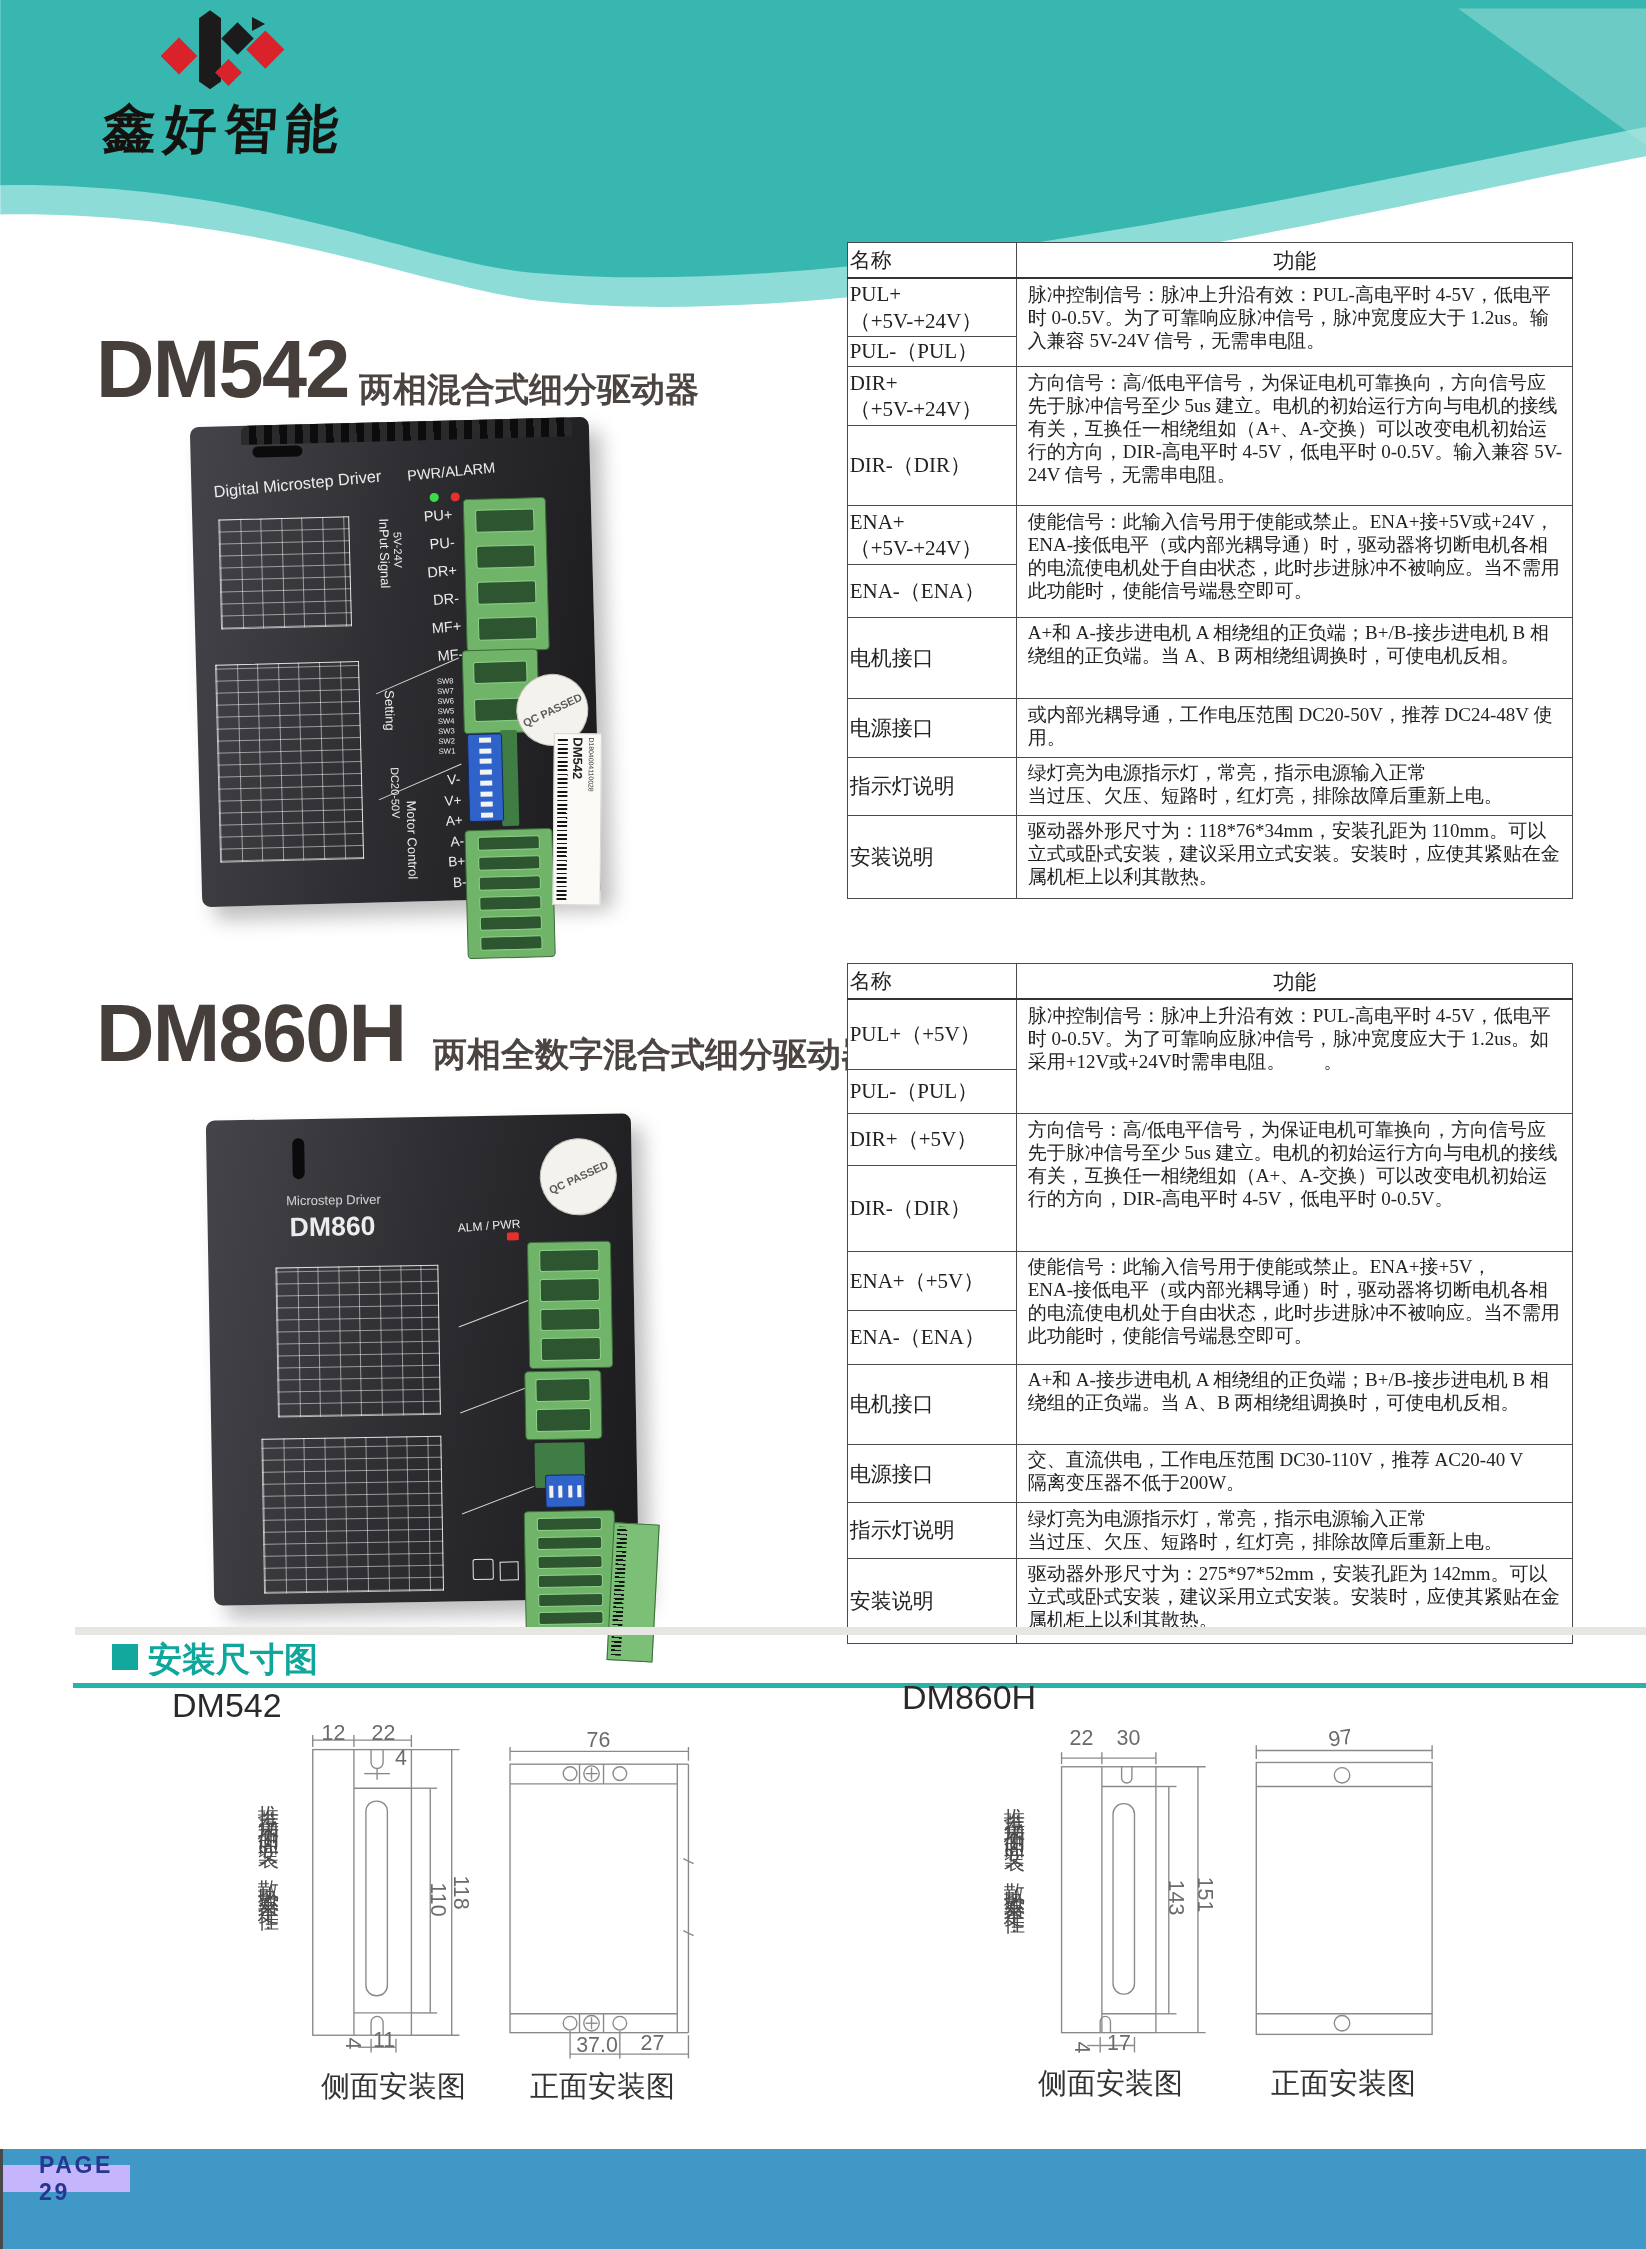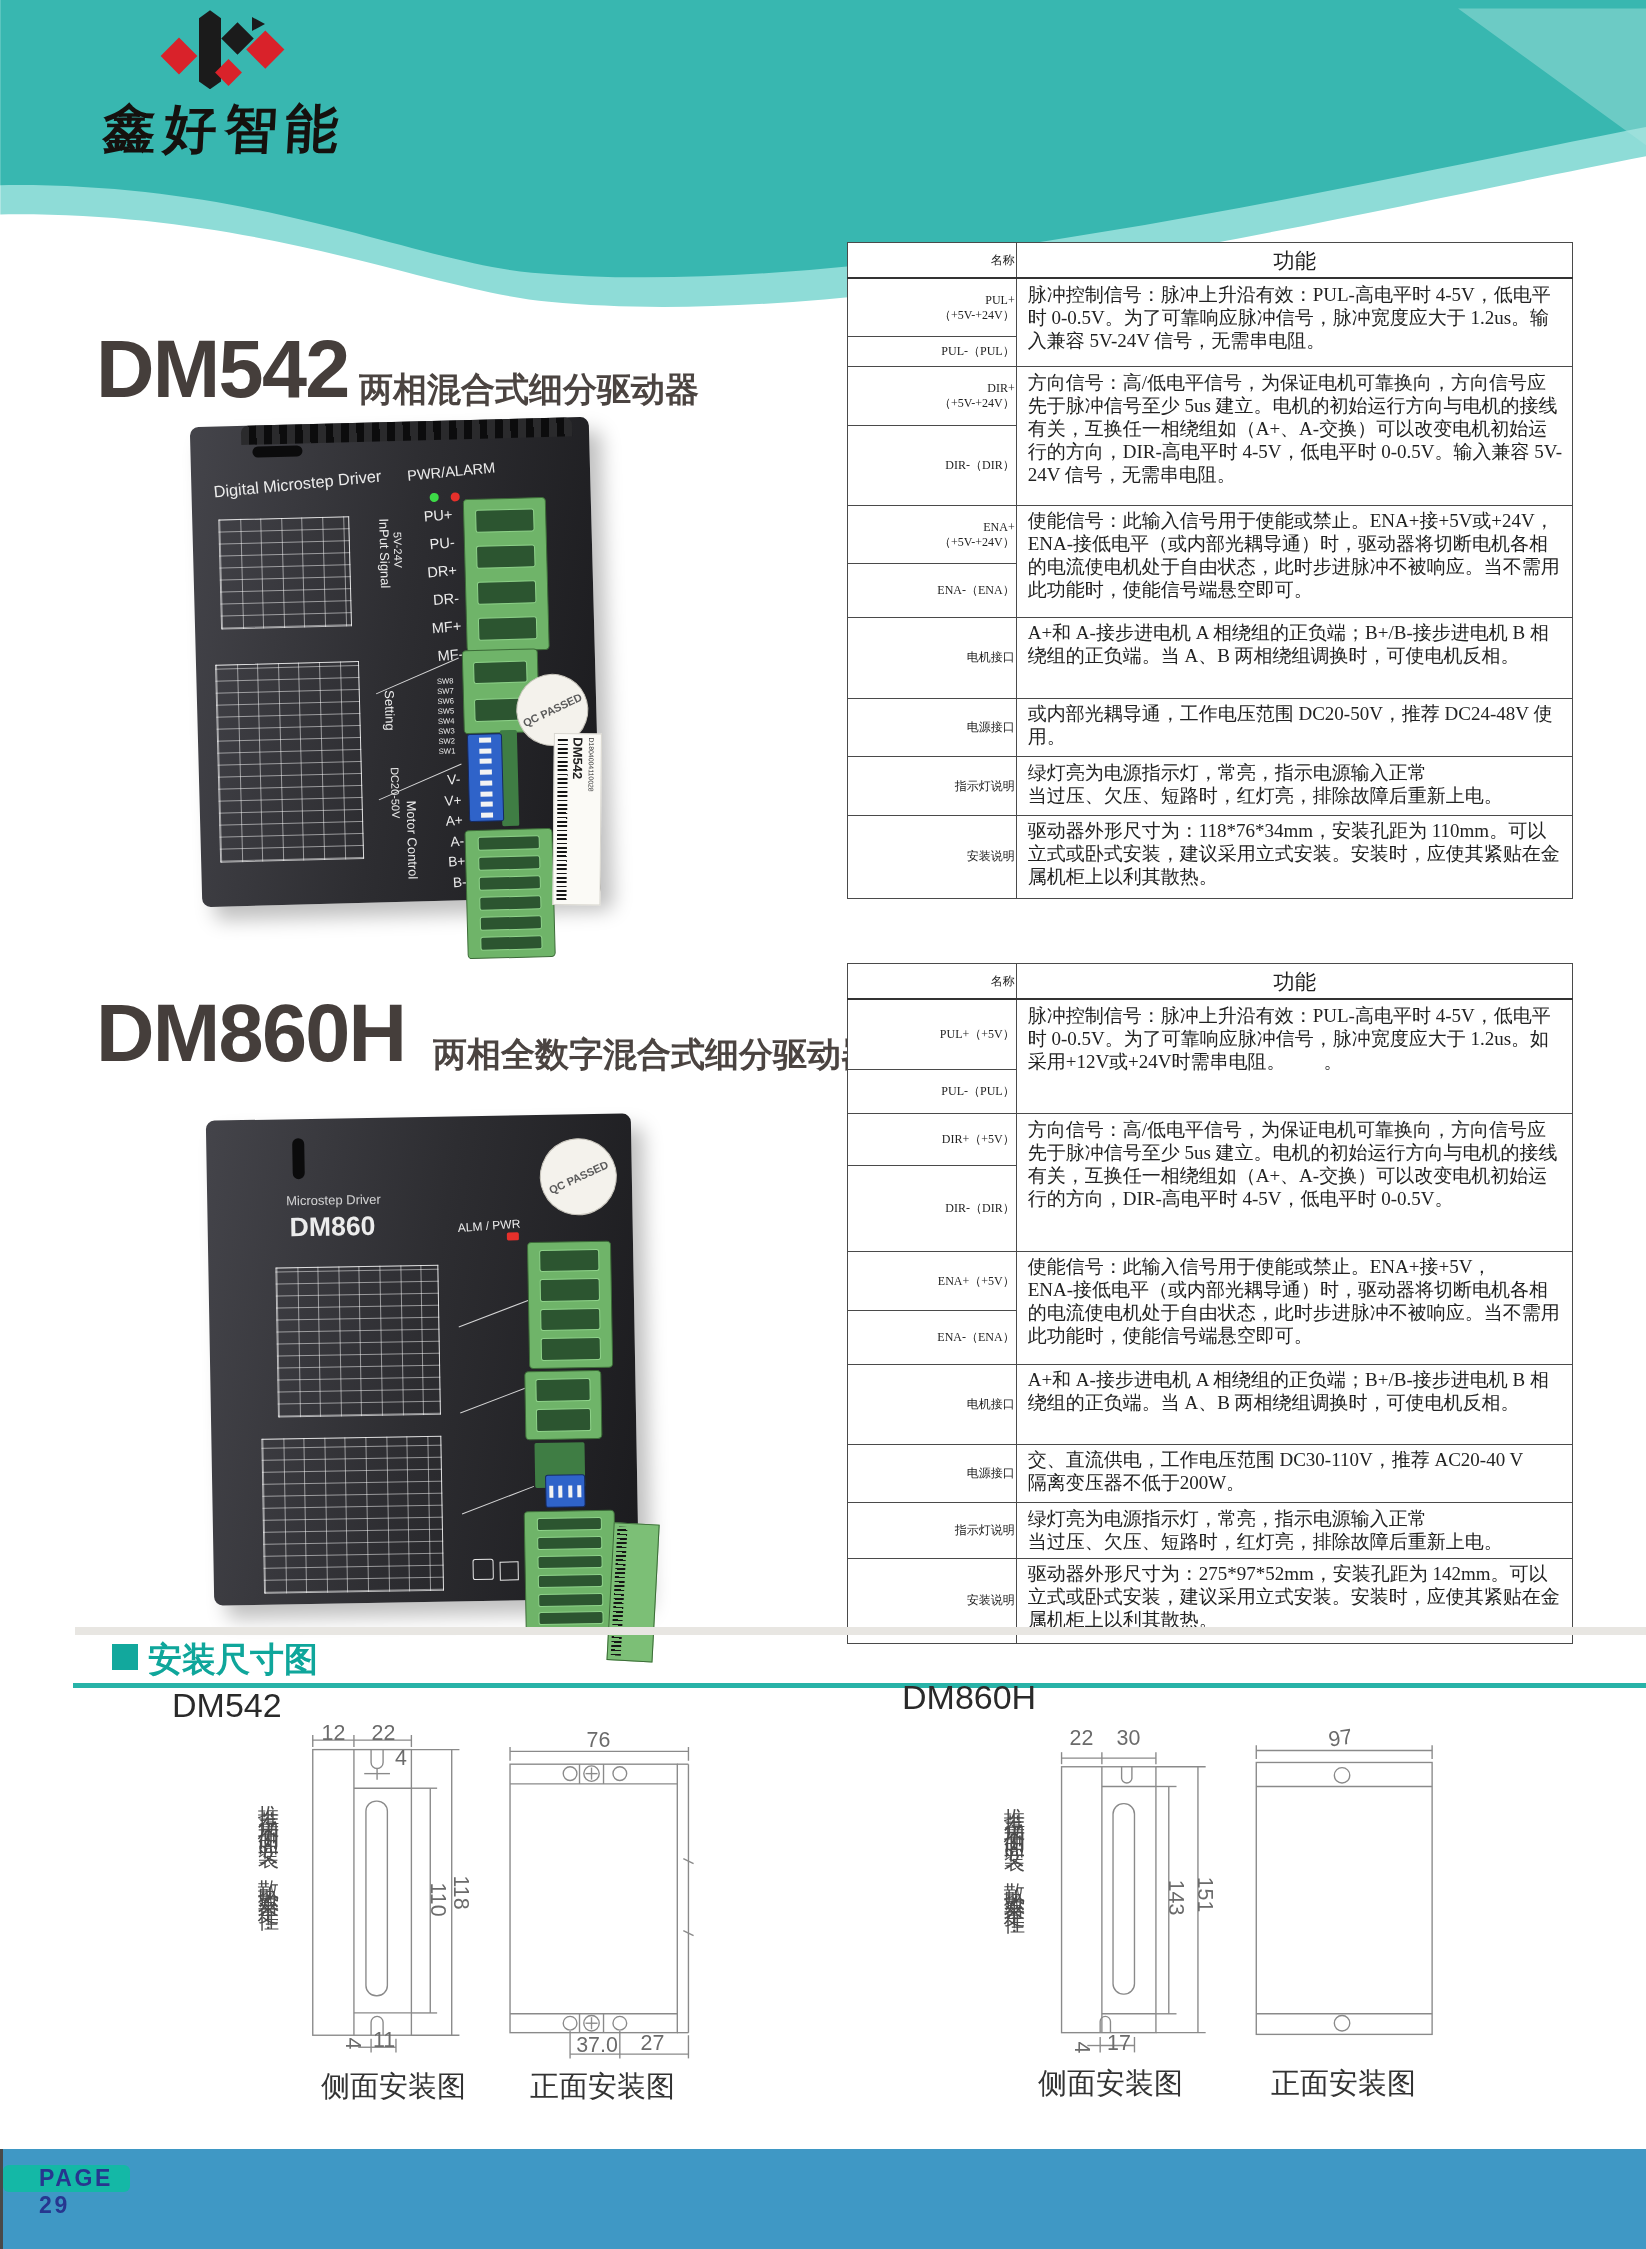--- a/index.html
+++ b/index.html
@@ -16,21 +16,21 @@
     color:#15110e;letter-spacing:7.7px;transform:skewX(-3deg);}
   
   .model-title{position:absolute;font-size:81px;font-weight:900;color:#453e3b;
     letter-spacing:-1.7px;line-height:1;}
   .model-sub{position:absolute;font-size:34px;font-weight:700;color:#4b4441;}
   
   .spec{position:absolute;border-collapse:collapse;table-layout:fixed;
     font-family:"Liberation Serif",serif;color:#222;background:#fff;}
   .spec td{border:1.4px solid #4a4a4a;vertical-align:middle;}
   .spec .hd td{border-bottom:2.6px solid #333;text-align:center;font-size:21.4px;height:31px;}
-  .spec td.nm{width:165px;text-align:right;font-size:12px;line-height:1.25;padding:1.7px 1.7px;}
+  .spec td.nm{width:165px;text-align:left;font-size:21px;line-height:1.25;padding:1.7px 1.7px;}
   .spec td.fn{font-size:19px;line-height:23px;vertical-align:top;
     padding:3.4px 8.6px 1.7px 10.3px;white-space:pre-line;}
   
   .drv{position:absolute;}
   .drv-body{position:absolute;inset:0;border-radius:8.6px;
     background:linear-gradient(100deg,#44444a 0%,#2d2d31 50%,#1b1b1e 100%);
     box-shadow:12px 13.7px 19px rgba(0,0,0,.25);}
   .drv-fins{position:absolute;left:51px;right:17px;top:0;height:19px;border-radius:6.9px 6.9px 0 0;
     background:repeating-linear-gradient(90deg,#2a2a2c 0 7.7px,#0c0c0d 7.7px 15.4px);}
   .drv-notch{position:absolute;background:#0b0b0c;border-radius:6.9px;}
@@ -64,22 +64,22 @@
   .dim{position:absolute;font-family:"Liberation Sans",sans-serif;font-size:21.4px;color:#6b6b6b;
     text-align:center;}
   .vdim{transform:rotate(90deg);}
   .cap{position:absolute;width:189px;text-align:center;font-size:29px;color:#333;
     font-family:"Liberation Serif",serif;}
   .note{position:absolute;writing-mode:vertical-rl;font-size:21.4px;color:#4a4a4a;
     letter-spacing:6px;font-family:"Liberation Serif",serif;}
   
   .footer{position:absolute;left:0;right:0;top:2149px;height:101px;background:#3f98c5;
     border-left:3.4px solid #494949;}
-  .page-box{position:absolute;left:0;top:16.3px;width:127px;height:26.6px;background:#14b8a6;
-    display:flex;border-radius:6px;}
+  .page-box{position:absolute;left:0;top:16.3px;width:127px;height:26.6px;background:#c4b5fd;
+    display:flex;align-items:center;}
   .page-box span{margin-left:36px;font-size:23px;font-weight:800;color:#27368f;letter-spacing:2.6px;}
 </style>
 </head>
 <body>
 
 <div id="page">
 
   <svg id="hdr-svg" width="1647" height="343" viewBox="0 0 1920 400">
     <path d="M0,0 H1920 V182 C1560,252 1010,388 640,352 C495,338 305,246 0,250 Z" fill="#8edcd7"></path>
     <path d="M0,0 H1920 V148 C1560,218 1000,352 620,318 C480,305 300,212 0,216 Z" fill="#38b7b0"></path>

